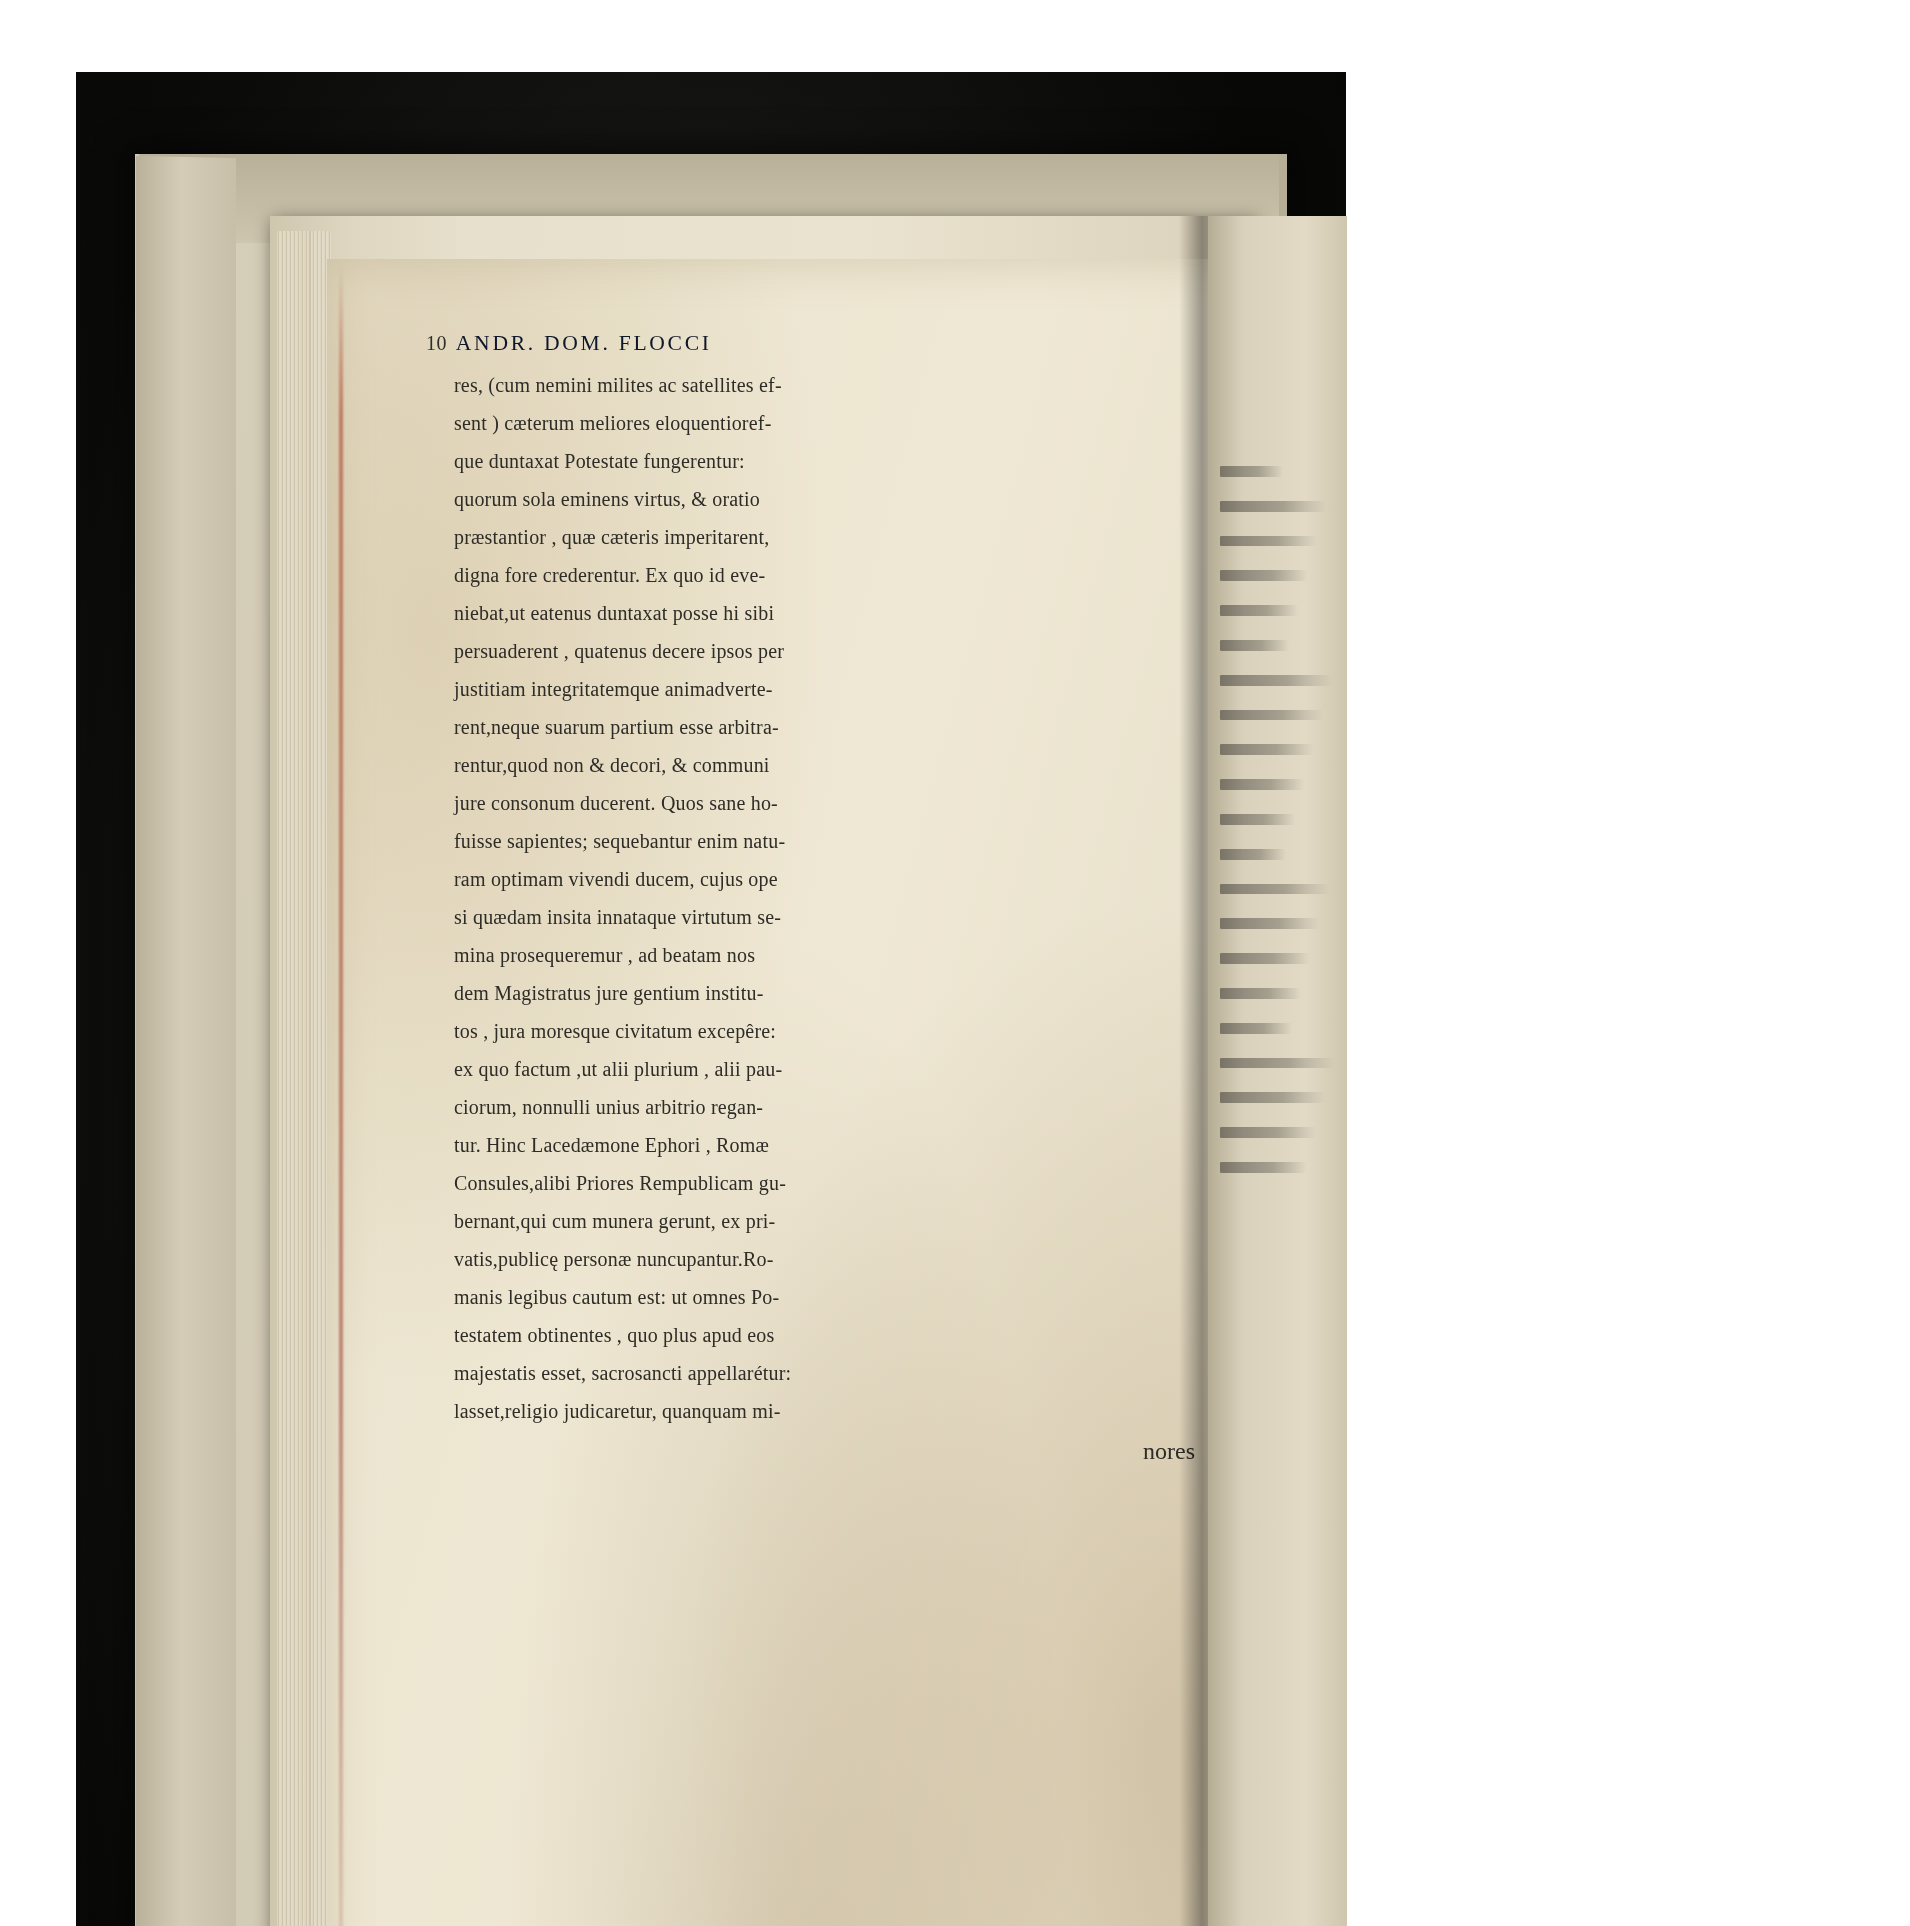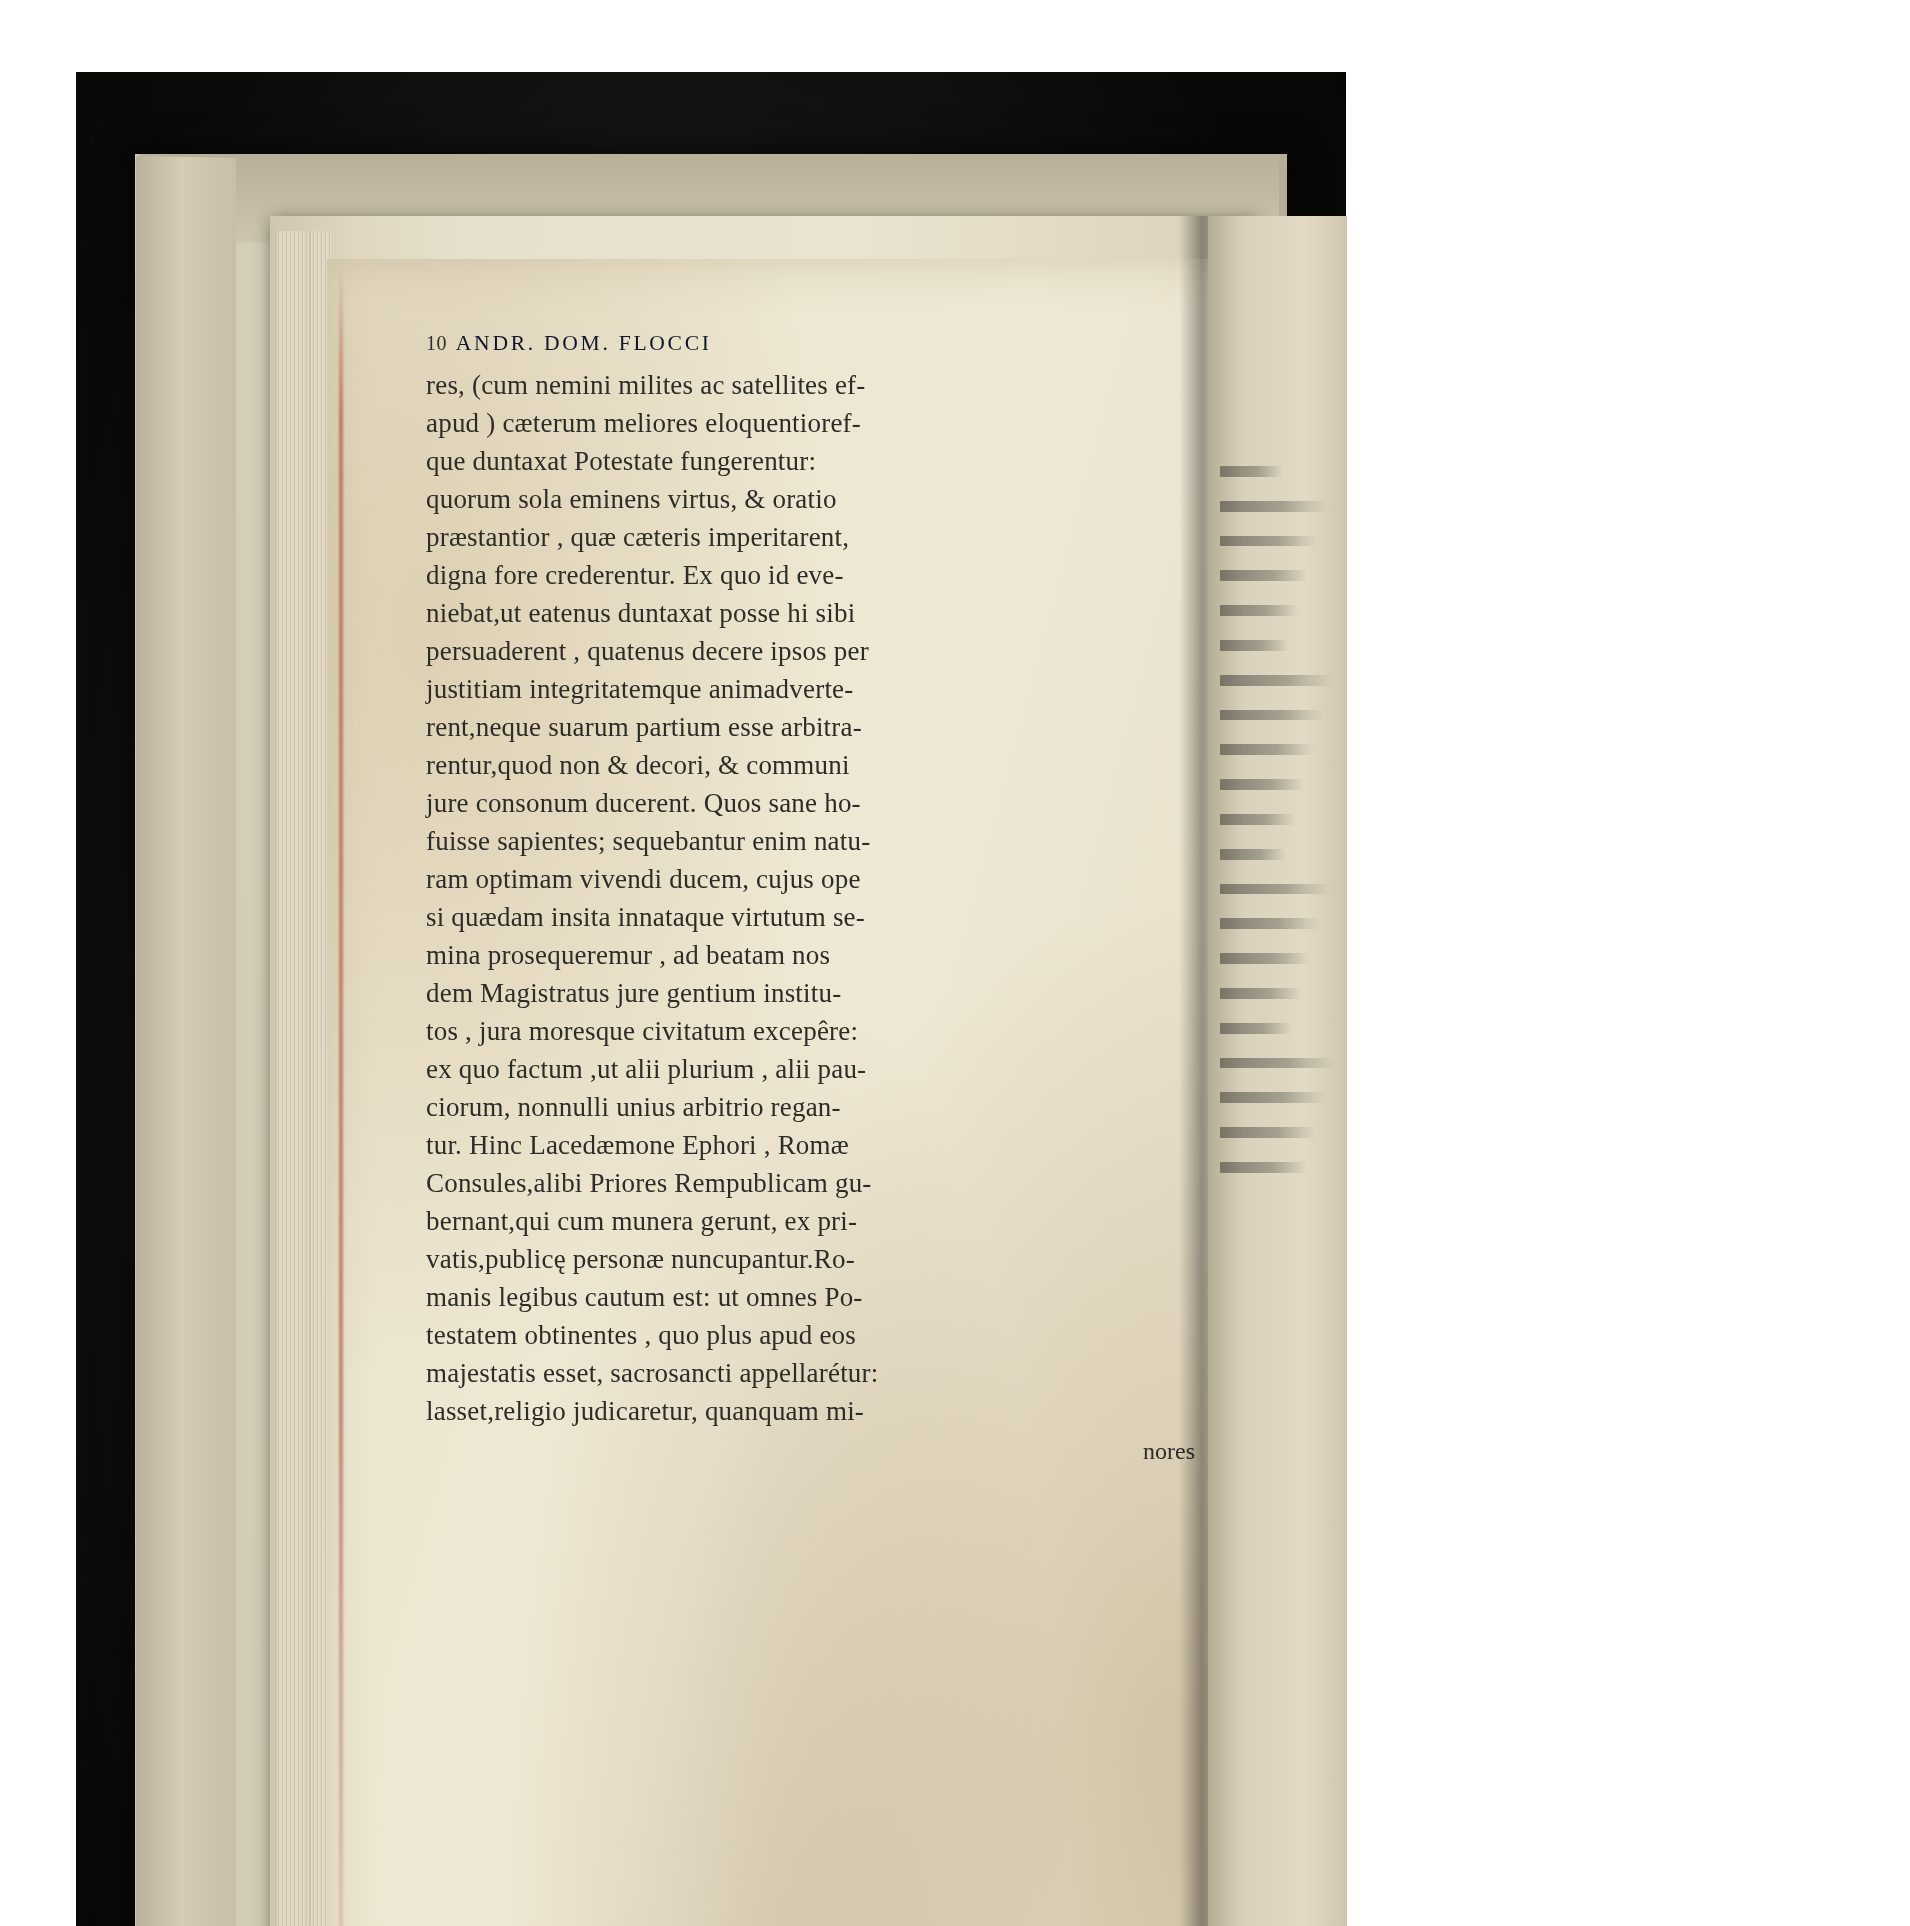--- a/index.html
+++ b/index.html
@@ -156,25 +156,26 @@
   }
   .running-head {
     font-size: 21.6px;
     letter-spacing: 2.7px;
     font-variant: small-caps;
     color: #0f172a;
     white-space: nowrap;
   }
 
   .body-line {
-    font-size: 27px;
+    font-size: 20px;
     line-height: 38px;
     letter-spacing: 0.2px;
     color: #2e2c27;
     white-space: nowrap;
+    margin-left: 28px;
   }
   .body-line.just {
     display: block;
   }
   .catchword-line {
     font-size: 24px;
     line-height: 38px;
     text-align: right;
     color: #2e2c27;
     margin-top: 2.3px;
@@ -231,21 +232,21 @@
   <div class="page-rule"></div>
   <div class="page-foxing"></div>
 
   <div class="text-column">
     <div class="folio-line">
       <span class="folio-num">10</span>
       <span class="running-head">ANDR. DOM. FLOCCI</span>
     </div>
     <div id="body-text">
         <div class="body-line just">res, (cum nemini milites ac satellites ef-</div>
-        <div class="body-line just">apud ) cæterum meliores eloquentioref-</div>
+        <div class="body-line just">sent ) cæterum meliores eloquentioref-</div>
         <div class="body-line just">que duntaxat Potestate fungerentur:</div>
         <div class="body-line just">quorum sola eminens virtus, &amp; oratio</div>
         <div class="body-line just">præstantior , quæ cæteris imperitarent,</div>
         <div class="body-line just">digna fore crederentur.  Ex quo id eve-</div>
         <div class="body-line just">niebat,ut eatenus duntaxat posse hi sibi</div>
         <div class="body-line just">persuaderent , quatenus decere ipsos per</div>
         <div class="body-line just">justitiam integritatemque animadverte-</div>
         <div class="body-line just">rent,neque suarum partium esse arbitra-</div>
         <div class="body-line just">rentur,quod non &amp; decori, &amp; communi</div>
         <div class="body-line just">jure consonum ducerent.  Quos sane ho-</div>

